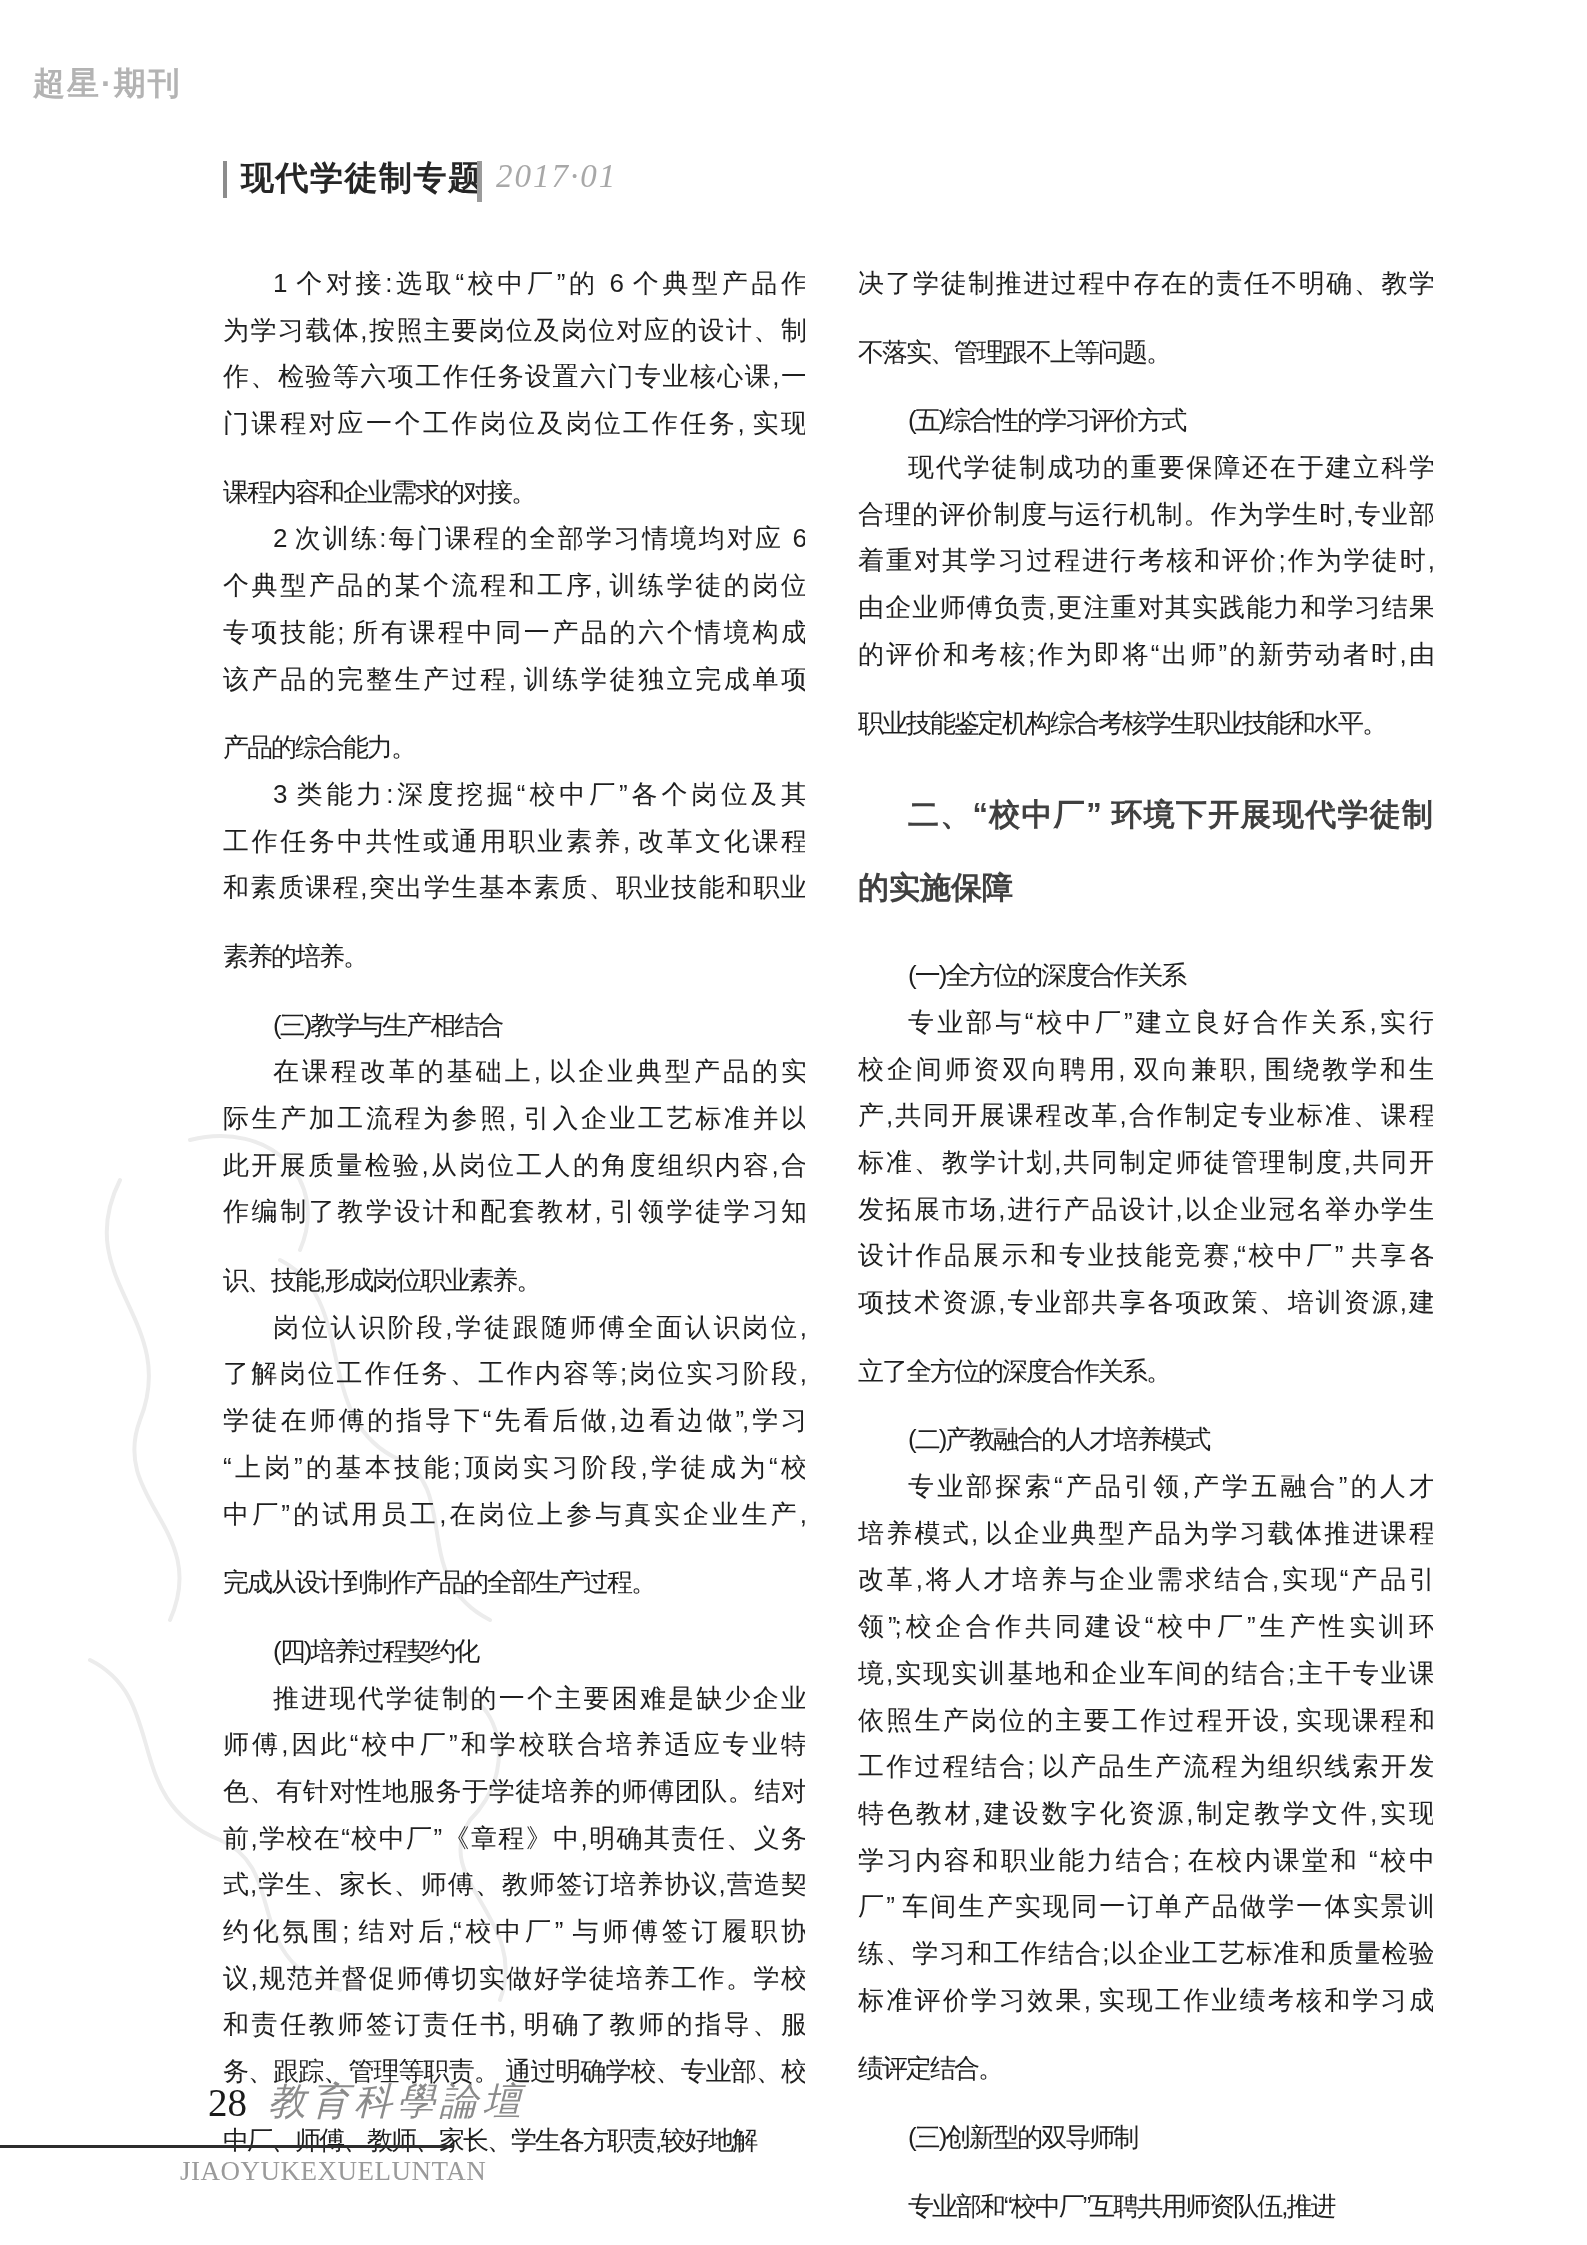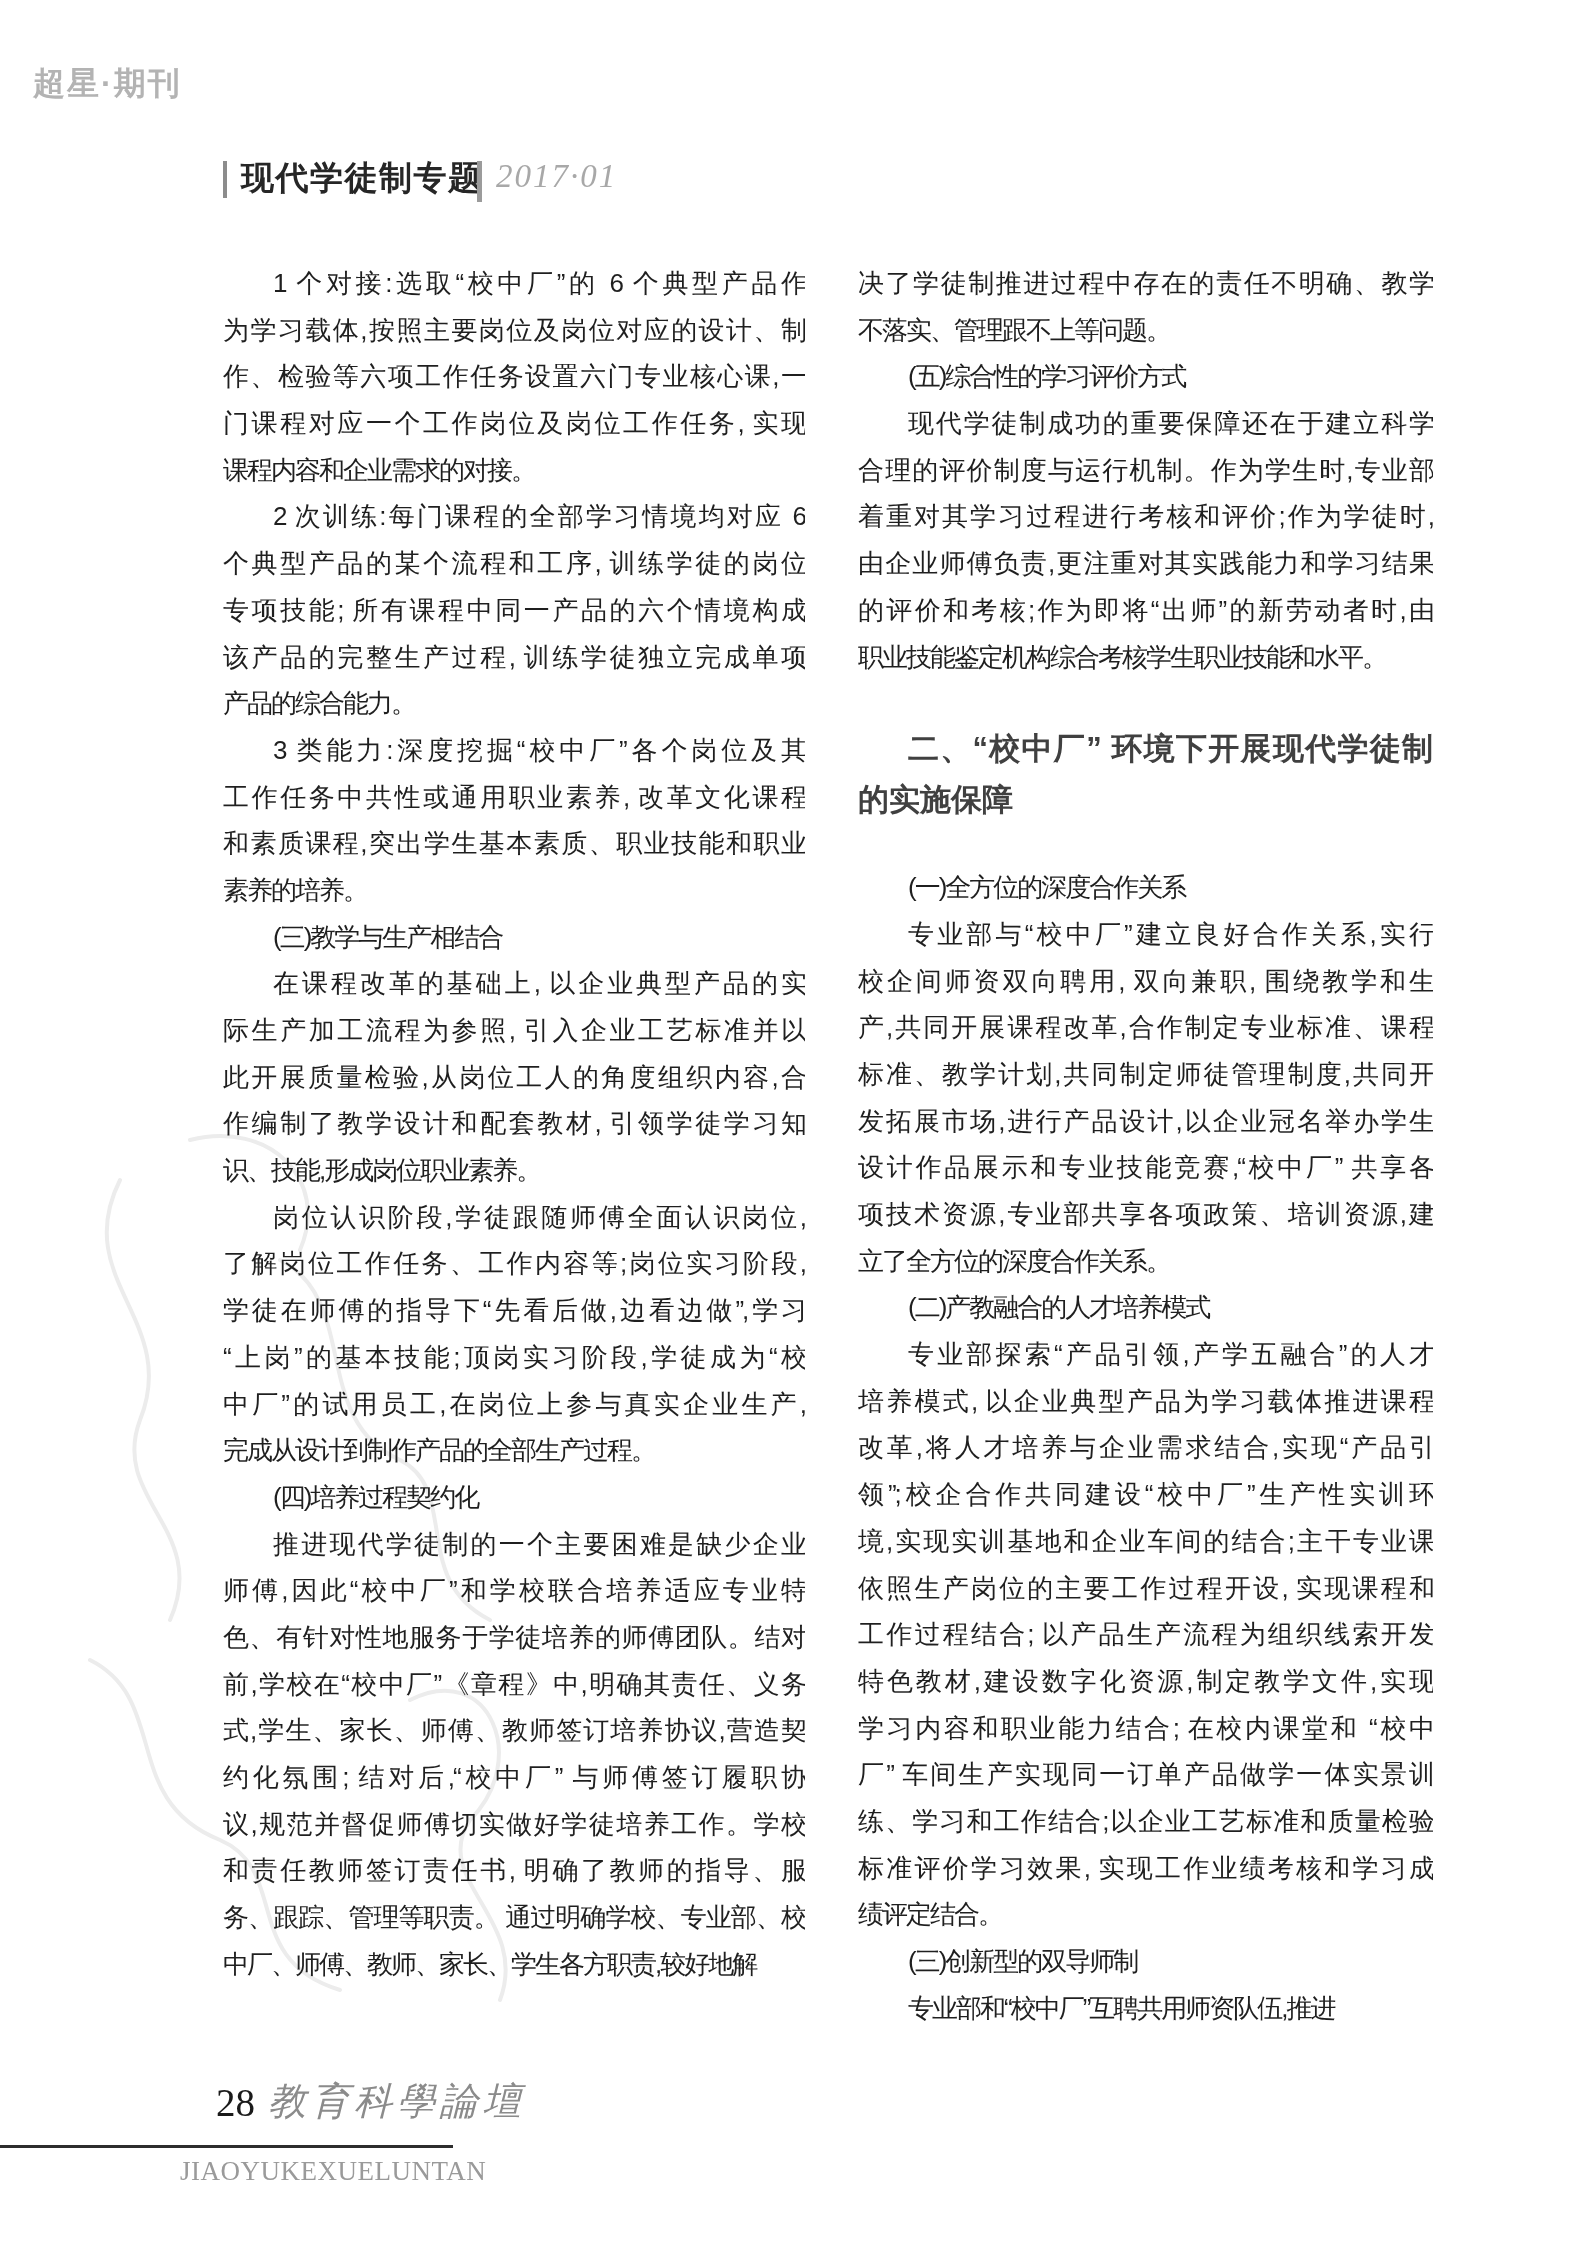--- a/index.html
+++ b/index.html
@@ -36,27 +36,27 @@
   .col{position:absolute;top:260px;}
   .col-left{left:223px;width:582px;}
   .col-right{left:858px;width:575px;}
   .line{
     height:46.7px;line-height:46.7px;
     font-size:26px;letter-spacing:-2px;
     text-align:justify;text-align-last:justify;
     overflow:hidden;white-space:nowrap;
   }
   .line.first{text-indent:50px;}
-  .line.last{text-align-last:left;}
+  .line.last{text-align-last:left;margin-top:22px;}
   .cont .line.first{text-indent:0;}
   .sechead{margin:43px 0 39px 0;font-weight:bold;color:#404040;}
   .sechead .line{font-size:31px;letter-spacing:0;height:51px;line-height:51px;}
   
   .pageno{
-    position:absolute;left:216px;top:2080px;
+    position:absolute;left:208px;top:2080px;
     font-family:"Liberation Serif","DejaVu Serif",serif;
     font-size:39px;color:#1a1a1a;
   }
   .jname{
     position:absolute;left:268px;top:2076px;
     font-family:"DejaVu Serif","Liberation Serif",serif;
     font-style:italic;font-size:38px;letter-spacing:5px;color:#8b8b8b;
   }
   .footrule{position:absolute;left:0;top:2145px;width:453px;height:3px;background:#2d2d2d;}
   .pinyin{

